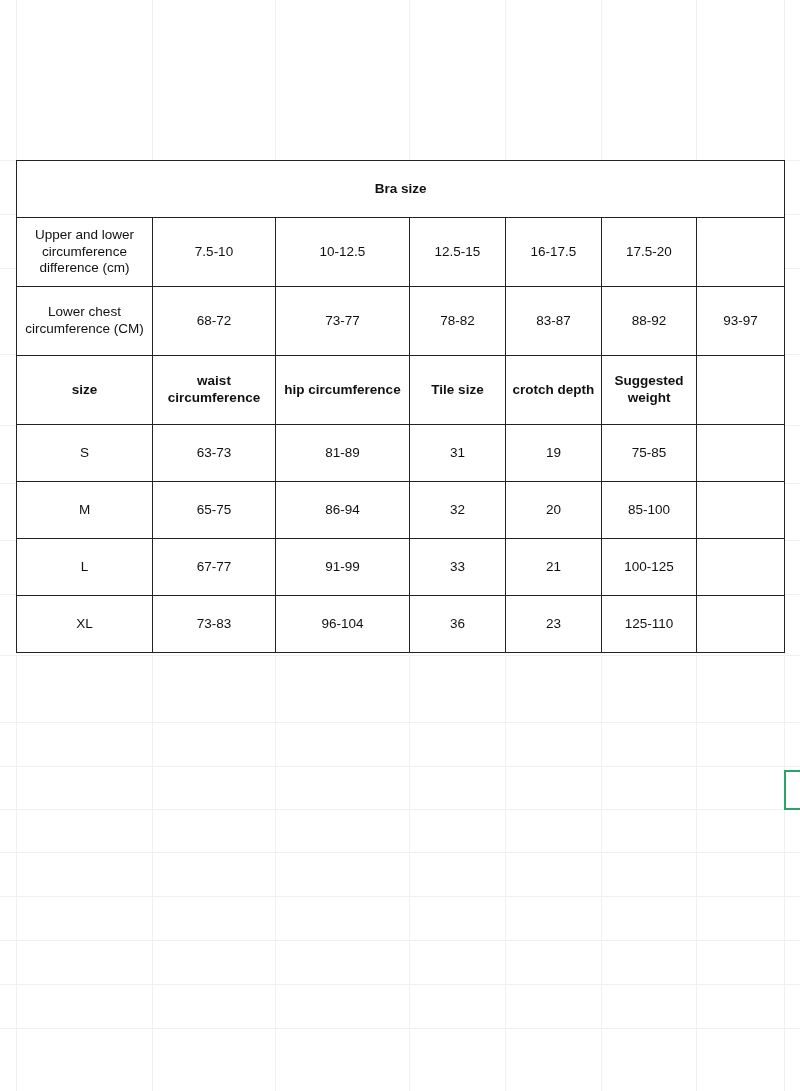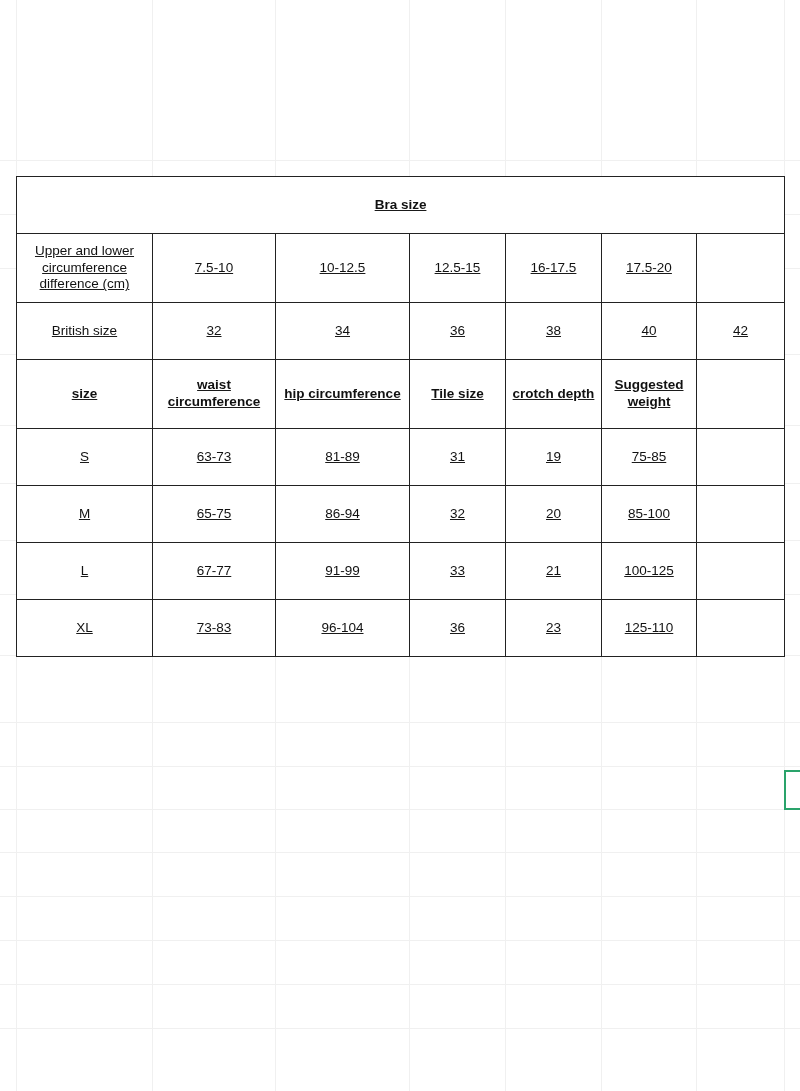--- a/index.html
+++ b/index.html
@@ -34,24 +34,23 @@
   .bg-grid .hline {
     position: absolute;
     left: 0;
     width: 800px;
     height: 1px;
     background: #f0f0f0;
   }
 
   .sheet {
     position: absolute;
-    top: 176px;
+    top: 160px;
     left: 16px;
     width: 768px;
-    text-decoration: underline;
   }
 
   table.size-table {
     border-collapse: collapse;
     table-layout: fixed;
     width: 768px;
     background: #ffffff;
   }
   table.size-table td {
     border: 1px solid #222222;
@@ -155,32 +154,32 @@
       <tr>
         <td class="tall">Upper and lower circumference difference (cm)</td>
         <td>7.5-10</td>
         <td>10-12.5</td>
         <td>12.5-15</td>
         <td>16-17.5</td>
         <td>17.5-20</td>
         <td class="blank"></td>
       </tr>
 
-
-
-
-      <tr>
-        <td class="row-h">British size</td>
-        <td>32</td>
-        <td>34</td>
-        <td>36</td>
-        <td>38</td>
-        <td>40</td>
-        <td>42</td>
-      </tr>
+      <tr>
+        <td class="tall">Lower chest circumference (CM)</td>
+        <td>68-72</td>
+        <td>73-77</td>
+        <td>78-82</td>
+        <td>83-87</td>
+        <td>88-92</td>
+        <td>93-97</td>
+      </tr>
+
+
+
 
 
       <tr>
         <td class="hdr tall">size</td>
         <td class="hdr">waist circumference</td>
         <td class="hdr">hip circumference</td>
         <td class="hdr">Tile size</td>
         <td class="hdr">crotch depth</td>
         <td class="hdr">Suggested weight</td>
         <td class="blank"></td>

